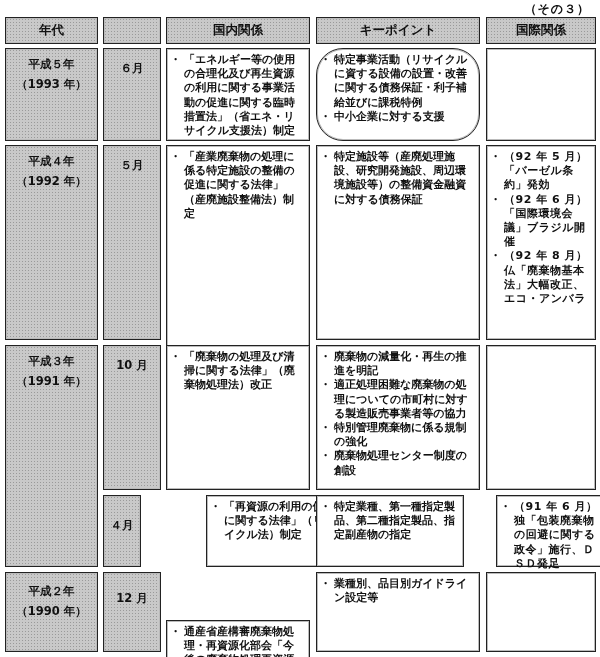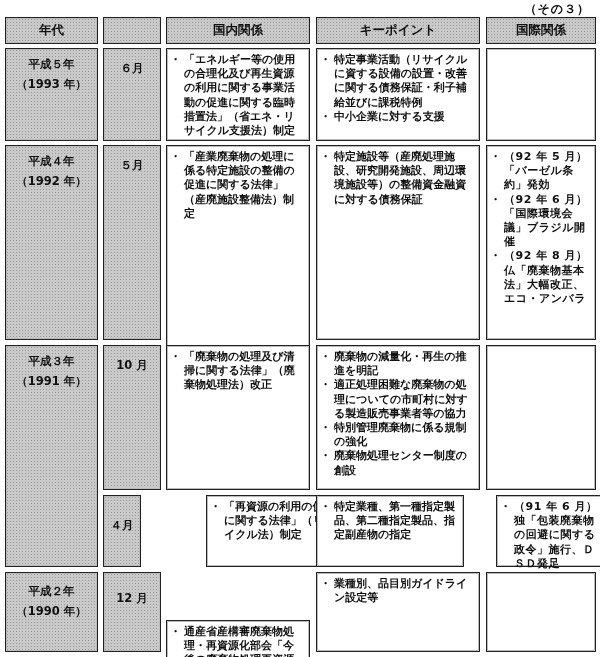--- a/index.html
+++ b/index.html
@@ -59,21 +59,21 @@
 <div class="cell gray hdr" style="left:486px;top:17px;width:110px;height:27px;">国際関係</div>
 
 <div class="cell gray year" style="left:5px;top:48px;width:93px;height:93px;">
   <div>平成５年</div>
   <div>（1993 年）</div>
 </div>
 <div class="cell gray month" style="left:103px;top:48px;width:58px;height:93px;">６月</div>
 <div class="cell white txt" style="left:166px;top:48px;width:144px;height:93px;">
   <div class="item">「エネルギー等の使用の合理化及び再生資源の利用に関する事業活動の促進に関する臨時措置法」（省エネ・リサイクル支援法）制定</div>
 </div>
-<div class="cell white txt" style="left:316px;top:48px;width:164px;height:93px;">
+<div class="cell white txt" style="left:316px;top:48px;width:164px;height:93px;border-radius:27px;">
   <div class="item">特定事業活動（リサイクルに資する設備の設置・改善に関する債務保証・利子補給並びに課税特例</div>
   <div class="item">中小企業に対する支援</div>
 </div>
 <div class="cell white txt" style="left:486px;top:48px;width:110px;height:93px;"></div>
 
 <div class="cell gray year" style="left:5px;top:145px;width:93px;height:195px;">
   <div>平成４年</div>
   <div>（1992 年）</div>
 </div>
 <div class="cell gray month" style="left:103px;top:145px;width:58px;height:195px;">５月</div>

